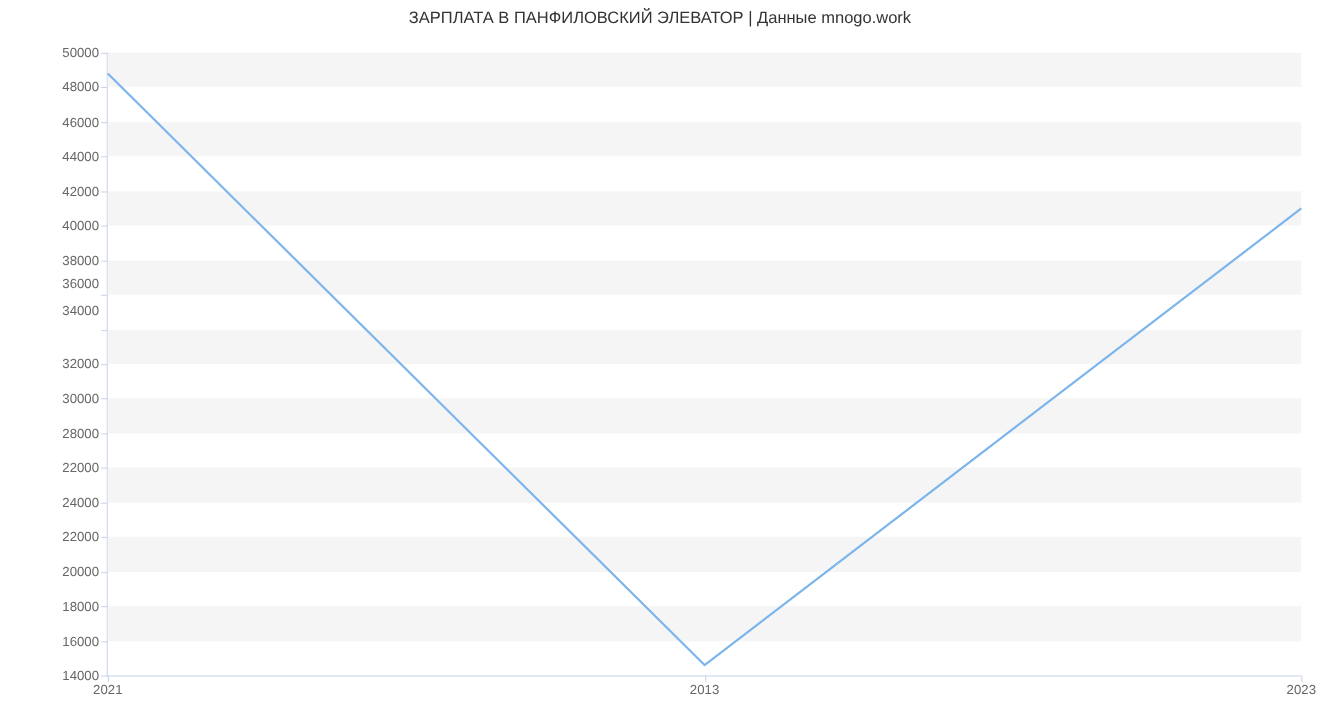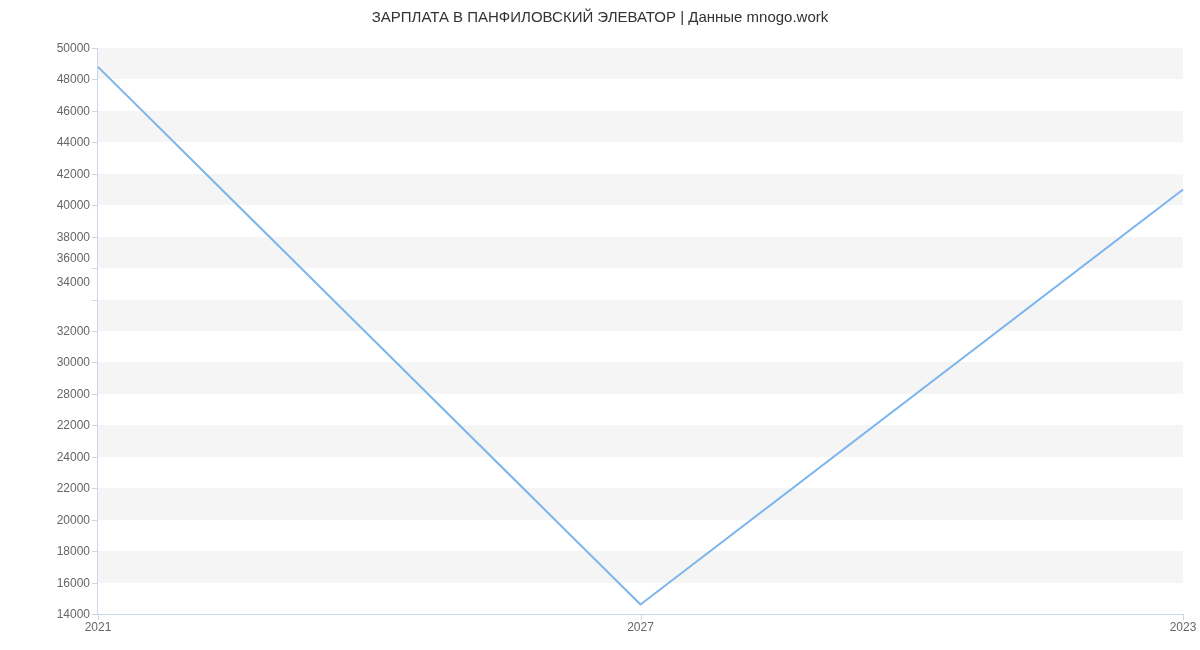--- a/index.html
+++ b/index.html
@@ -132,21 +132,21 @@
       <div class="y-tick-label" style="top: 94.3333px;">44000</div>
       <div class="y-tick-mark" style="top: 94.3333px;"></div>
       <div class="y-tick-label" style="top: 62.8889px;">46000</div>
       <div class="y-tick-mark" style="top: 62.8889px;"></div>
       <div class="y-tick-label" style="top: 31.4444px;">48000</div>
       <div class="y-tick-mark" style="top: 31.4444px;"></div>
       <div class="y-tick-label" style="top: 0px;">50000</div>
       <div class="y-tick-mark" style="top: 0px;"></div>
       <div class="x-tick-label" style="left: 0px;">2021</div>
       <div class="x-tick-mark" style="left: 0px;"></div>
-      <div class="x-tick-label" style="left: 542.5px;">2027</div>
+      <div class="x-tick-label" style="left: 542.5px;">2013</div>
       <div class="x-tick-mark" style="left: 542.5px;"></div>
       <div class="x-tick-label" style="left: 1085px;">2023</div>
       <div class="x-tick-mark" style="left: 1085px;"></div>
       <svg class="line-svg" width="1085" height="566">
         <path d="M0 18.866666666666674 L542.5 556.5666666666667 L1085 141.5" class="series-path" stroke="#7cb5ec"></path>
       </svg>
     </div>
 </div>
 
 </body></html>

